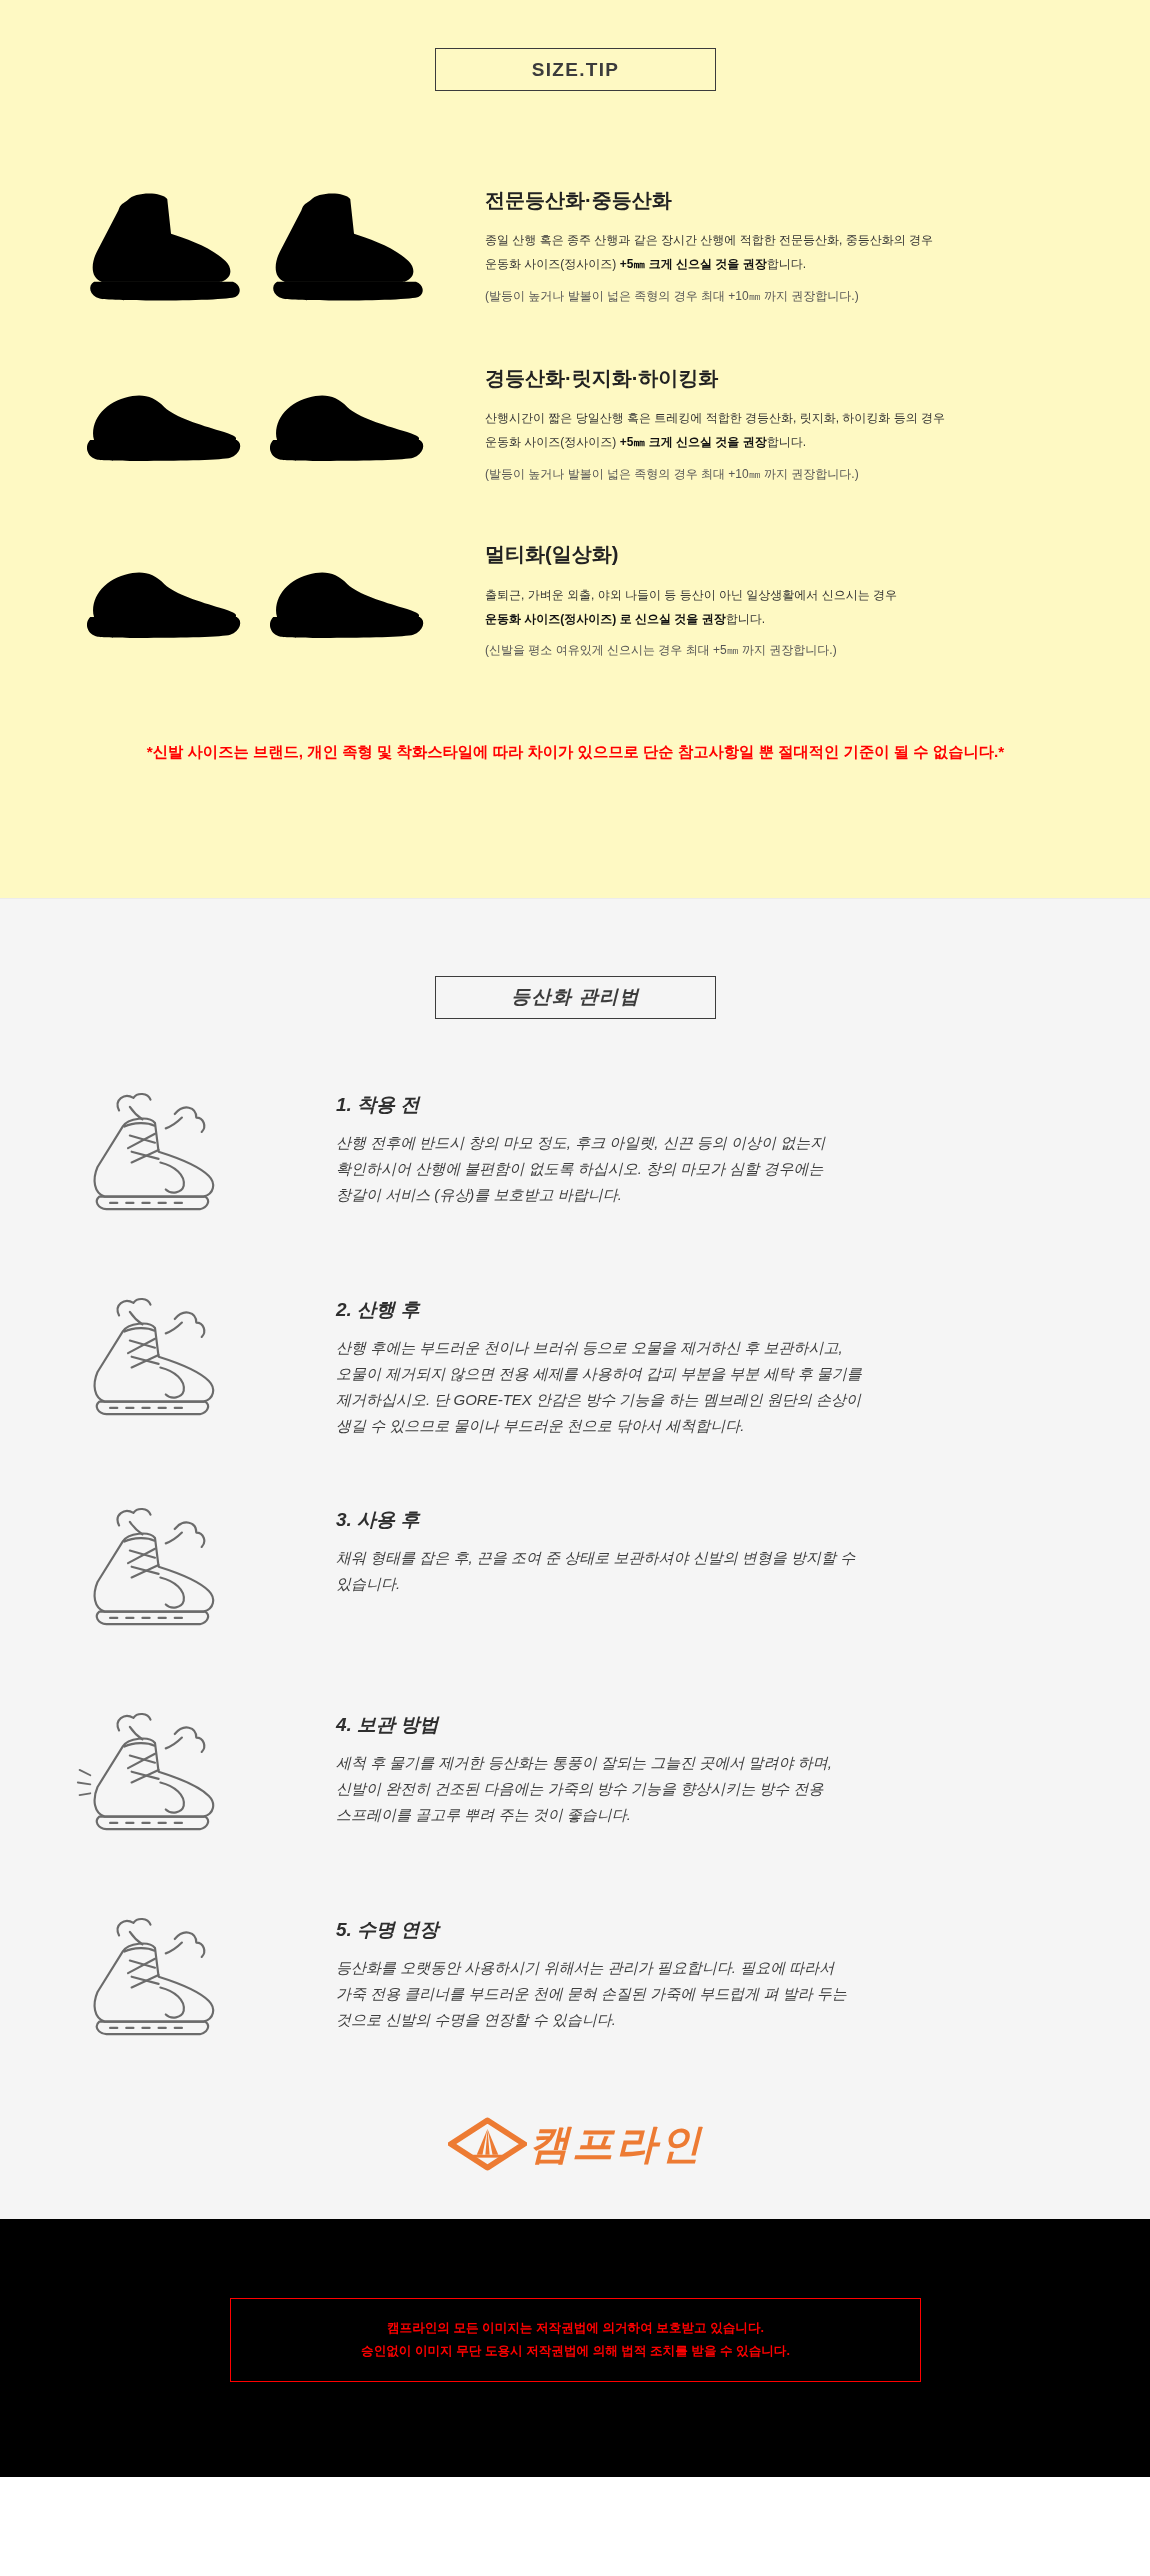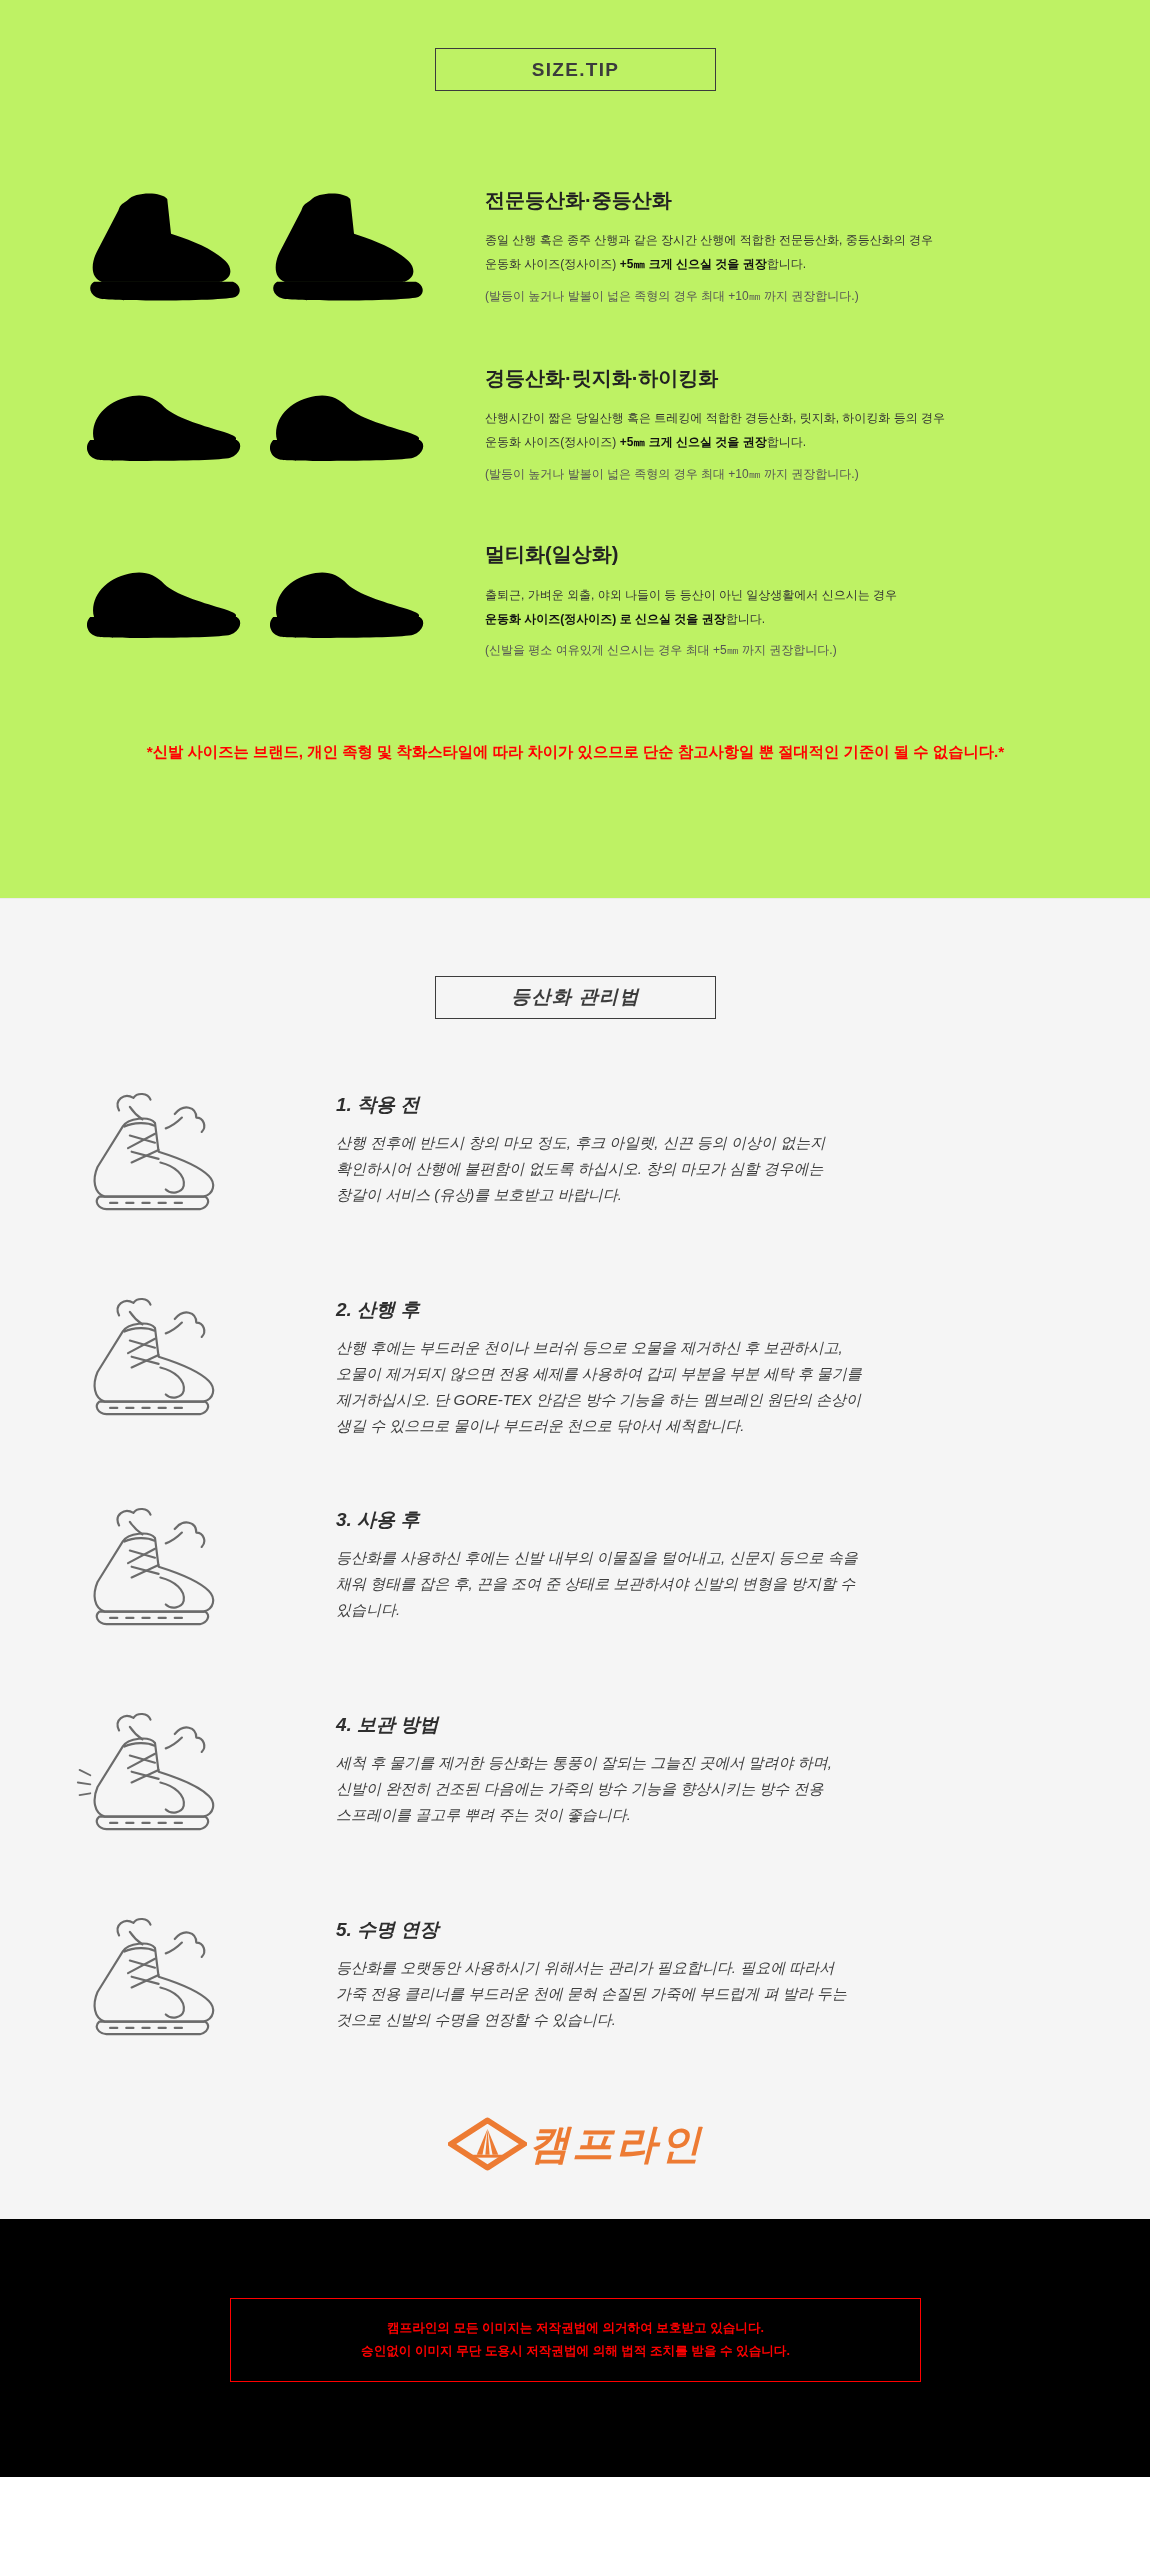--- a/index.html
+++ b/index.html
@@ -1,19 +1,19 @@
 <!DOCTYPE html>
 <html style="font-size:14.4px"><head>
 <meta charset="utf-8">
 <style>
   html,body{margin:0;padding:0;background:#ffffff;}
   body{width:1151px;font-family:"Liberation Sans","DejaVu Sans",sans-serif;color:#333;}
 
   
-  .size-section{background:#bef264;padding-top:48px;padding-bottom:119px;}
+  .size-section{background:#fef9c3;padding-top:48px;padding-bottom:119px;}
   .outline-title{width:279px;height:41px;border:1.8px solid #3c3c3c;margin:0 auto;
     display:flex;align-items:center;justify-content:center;
     font-size:19px;font-weight:bold;letter-spacing:1.3px;color:#3c3c3c;}
   .products{margin-top:94px;}
   .product-row{display:flex;align-items:center;padding-left:79px;margin-bottom:58px;}
   .product-row:last-child{margin-bottom:0;margin-top:19px;}
   .product-images{width:365px;display:flex;align-items:center;gap:14.4px;flex-shrink:0;}
   .shoe{width:169px;height:auto;}
   .product-text{margin-left:41px;width:602px;}
   .product-heading{font-size:20px;font-weight:bold;color:#222;margin:0 0 14.4px 0;}
@@ -221,21 +221,20 @@
         <span class="care-line">생길 수 있으므로 물이나 부드러운 천으로 닦아서 세척합니다.</span>
       </div>
     </div>
 
     <div class="care-item">
       <svg class="care-illustration" viewBox="0 0 186 158">
           <use href="#sym-care"></use>
         </svg>
       <div class="care-text">
         <h3 class="care-heading">3. 사용 후</h3>
-        <span class="care-line">등산화를 사용하신 후에는 신발 내부의 이물질을 털어내고, 신문지 등으로 속을</span>
         <span class="care-line">채워 형태를 잡은 후, 끈을 조여 준 상태로 보관하셔야 신발의 변형을 방지할 수</span>
         <span class="care-line">있습니다.</span>
       </div>
     </div>
 
     <div class="care-item">
       <svg class="care-illustration" viewBox="0 0 186 158">
         <use href="#sym-care"></use>
         <g fill="none" stroke="#6b6b6b" stroke-width="2" stroke-linecap="round">
           <line x1="14" y1="70" x2="26" y2="76"></line>

